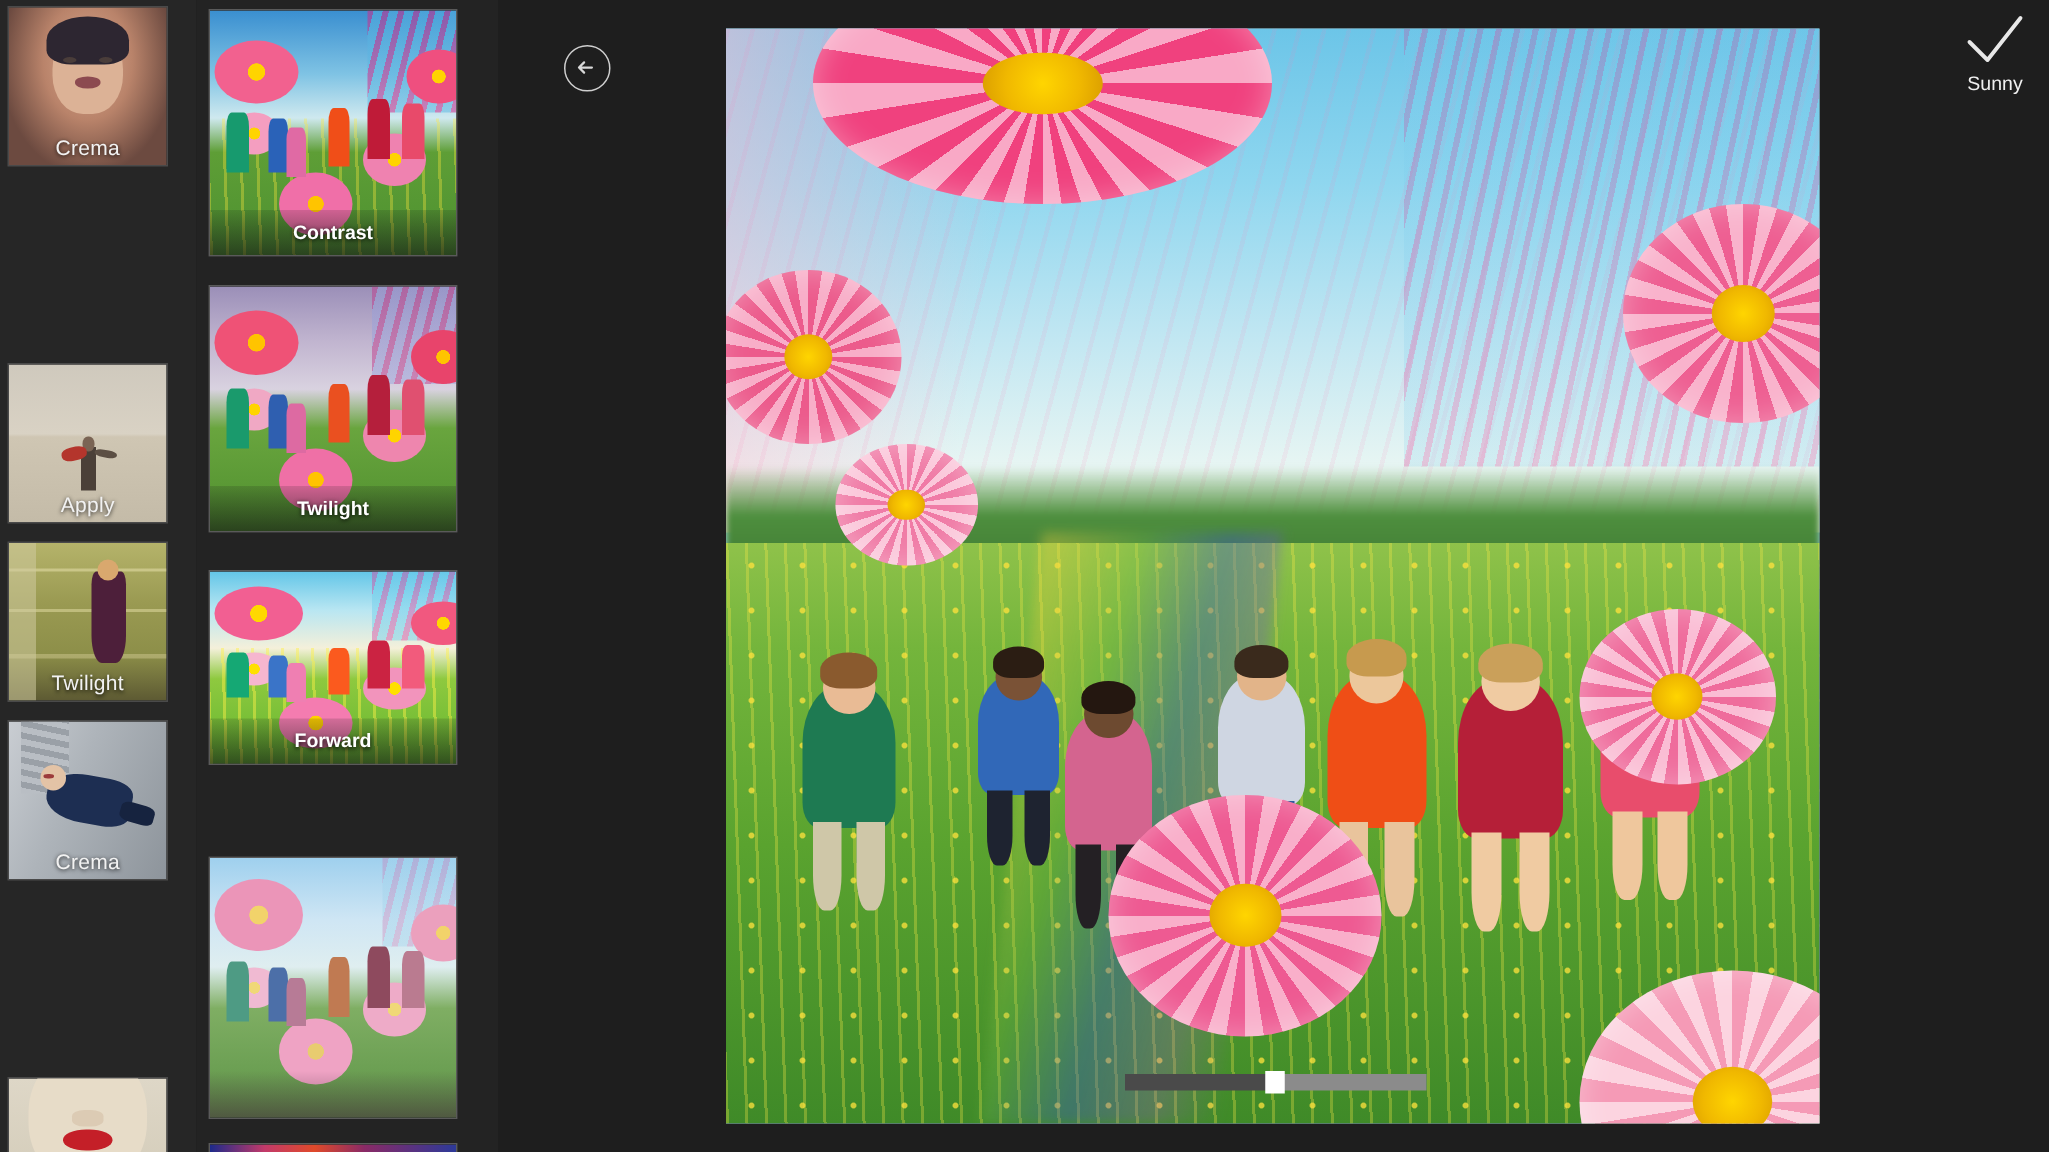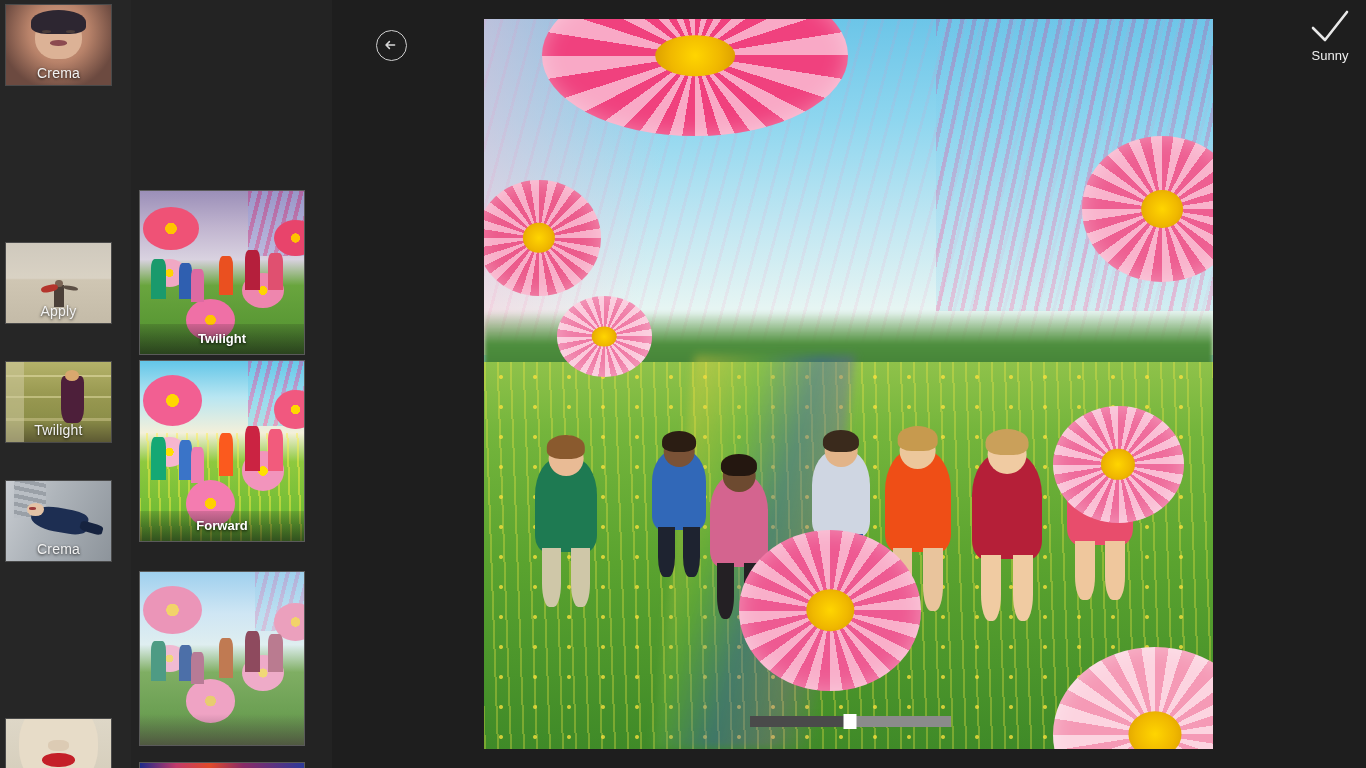--- a/index.html
+++ b/index.html
@@ -10,21 +10,21 @@
     overflow:hidden;
   }
   #app{ position:relative; width:1366px; height:768px; background:#1b1b1b; }
 
   
   #preset-column{
     position:absolute; left:0; top:0; width:131px; height:768px;
     background:#262626; overflow:hidden;
   }
   .preset-card{
-    position:absolute; left:5px; width:107px; height:82px;
+    position:absolute; left:5px; width:107px; height:107px;
     border:1px solid #4a4a4a; overflow:hidden;
   }
   .preset-thumb{ position:absolute; inset:0; }
   .preset-label{
     position:absolute; left:0; right:0; bottom:4px;
     text-align:center; color:#f2f2f2; font-size:14px;
     font-weight:300; letter-spacing:.2px;
     text-shadow:0 1px 3px rgba(0,0,0,.85);
   }
 
@@ -233,40 +233,58 @@
         <div style="position:absolute;left:40%;top:20%;width:20%;height:10%;border-radius:40%;background:#dccbb4;"></div>
 
       </div>
       <span class="preset-label"></span>
     </div>
 
   </div>
 
   <div id="filter-column">
 
+    <div class="filter-card" style="top:6px;height:165px;">
+      <div class="filter-thumb" style="background:linear-gradient(to bottom,#3a8fd0 0%,#7fc3e4 26%,#cfe9ef 44%,#5e9e36 58%,#4d9130 100%);">
+        <div style="position:absolute;right:0;top:0;width:36%;height:42%;background:repeating-linear-gradient(104deg,rgba(205,45,140,.55) 0 4px,rgba(90,180,225,.5) 4px 10px);"></div>
+        <div style="position:absolute;left:0;top:44%;width:100%;height:56%;background:repeating-linear-gradient(88deg,rgba(255,232,60,.35) 0 2px,rgba(0,0,0,0) 2px 11px);"></div>
+        <div style="position:absolute;left:2%;top:12%;width:34%;height:26%;border-radius:50%;background:radial-gradient(circle,#ffd400 0 16%,#f2618f 17% 100%);"></div>
+        <div style="position:absolute;right:-6%;top:16%;width:26%;height:22%;border-radius:50%;background:radial-gradient(circle,#ffd400 0 16%,#ef4f7f 17% 100%);"></div>
+        <div style="position:absolute;left:8%;top:42%;width:20%;height:17%;border-radius:50%;background:radial-gradient(circle,#ffd400 0 18%,#f49ec0 19% 100%);"></div>
+        <div style="position:absolute;left:62%;top:50%;width:26%;height:22%;border-radius:50%;background:radial-gradient(circle,#ffd400 0 16%,#ef82b0 17% 100%);"></div>
+        <div style="position:absolute;left:28%;top:66%;width:30%;height:26%;border-radius:50%;background:radial-gradient(circle,#ffc400 0 16%,#f06fa8 17% 100%);"></div>
+        <div style="position:absolute;left:7%;top:42%;width:9%;height:24%;background:#179a6e;border-radius:24% 24% 0 0;"></div>
+        <div style="position:absolute;left:24%;top:44%;width:8%;height:22%;background:#2a62b8;border-radius:24% 24% 0 0;"></div>
+        <div style="position:absolute;left:31%;top:48%;width:8%;height:20%;background:#e06aa4;border-radius:24% 24% 0 0;"></div>
+        <div style="position:absolute;left:48%;top:40%;width:9%;height:24%;background:#f04e18;border-radius:24% 24% 0 0;"></div>
+        <div style="position:absolute;left:64%;top:36%;width:9%;height:25%;background:#bf1b38;border-radius:24% 24% 0 0;"></div>
+        <div style="position:absolute;left:78%;top:38%;width:9%;height:23%;background:#e84a6a;border-radius:24% 24% 0 0;"></div>
+      </div>
+      <span class="filter-label">Contrast</span>
+    </div>
 
     <div class="filter-card" style="top:190px;height:165px;">
       <div class="filter-thumb" style="background:linear-gradient(to bottom,#9b8fb8 0%,#c0b4cf 22%,#d9d2e0 42%,#69a53e 58%,#4f8f2e 100%);">
         <div style="position:absolute;right:0;top:0;width:34%;height:40%;background:repeating-linear-gradient(104deg,rgba(190,60,140,.5) 0 4px,rgba(150,160,220,.45) 4px 10px);"></div>
         <div style="position:absolute;left:2%;top:10%;width:34%;height:26%;border-radius:50%;background:radial-gradient(circle,#ffc400 0 16%,#ef5276 17% 100%);"></div>
         <div style="position:absolute;right:-8%;top:18%;width:26%;height:22%;border-radius:50%;background:radial-gradient(circle,#ffc400 0 16%,#e8446b 17% 100%);"></div>
         <div style="position:absolute;left:8%;top:42%;width:20%;height:17%;border-radius:50%;background:radial-gradient(circle,#ffd400 0 18%,#f0a8c4 19% 100%);"></div>
         <div style="position:absolute;left:62%;top:50%;width:26%;height:22%;border-radius:50%;background:radial-gradient(circle,#ffd400 0 16%,#ee86ae 17% 100%);"></div>
         <div style="position:absolute;left:28%;top:66%;width:30%;height:26%;border-radius:50%;background:radial-gradient(circle,#ffc400 0 16%,#ef70a6 17% 100%);"></div>
         <div style="position:absolute;left:7%;top:42%;width:9%;height:24%;background:#1a9a6c;border-radius:24% 24% 0 0;"></div>
         <div style="position:absolute;left:24%;top:44%;width:8%;height:22%;background:#2f5fb0;border-radius:24% 24% 0 0;"></div>
         <div style="position:absolute;left:31%;top:48%;width:8%;height:20%;background:#dd6aa2;border-radius:24% 24% 0 0;"></div>
         <div style="position:absolute;left:48%;top:40%;width:9%;height:24%;background:#ea5020;border-radius:24% 24% 0 0;"></div>
         <div style="position:absolute;left:64%;top:36%;width:9%;height:25%;background:#b51f3c;border-radius:24% 24% 0 0;"></div>
         <div style="position:absolute;left:78%;top:38%;width:9%;height:23%;background:#e05070;border-radius:24% 24% 0 0;"></div>
       </div>
       <span class="filter-label">Twilight</span>
     </div>
 
-    <div class="filter-card" style="top:360px;height:182px;">
+    <div class="filter-card" style="top:380px;height:130px;">
       <div class="filter-thumb" style="background:linear-gradient(to bottom,#63c6e8 0%,#b8e6f2 20%,#f4f0da 40%,#8ec93f 56%,#63b52f 100%);">
         <div style="position:absolute;right:0;top:0;width:34%;height:36%;background:repeating-linear-gradient(104deg,rgba(215,70,160,.45) 0 4px,rgba(110,205,235,.45) 4px 10px);"></div>
         <div style="position:absolute;left:0;top:40%;width:100%;height:60%;background:repeating-linear-gradient(88deg,rgba(255,240,70,.45) 0 2px,rgba(0,0,0,0) 2px 10px);"></div>
         <div style="position:absolute;left:2%;top:8%;width:36%;height:28%;border-radius:50%;background:radial-gradient(circle,#ffd800 0 16%,#f25f92 17% 100%);"></div>
         <div style="position:absolute;right:-8%;top:16%;width:26%;height:22%;border-radius:50%;background:radial-gradient(circle,#ffd800 0 16%,#f1587f 17% 100%);"></div>
         <div style="position:absolute;left:8%;top:42%;width:20%;height:17%;border-radius:50%;background:radial-gradient(circle,#ffe000 0 18%,#f6b6cf 19% 100%);"></div>
         <div style="position:absolute;left:62%;top:50%;width:26%;height:22%;border-radius:50%;background:radial-gradient(circle,#ffe000 0 16%,#f294bc 17% 100%);"></div>
         <div style="position:absolute;left:28%;top:66%;width:30%;height:26%;border-radius:50%;background:radial-gradient(circle,#ffd000 0 16%,#f47cb0 17% 100%);"></div>
         <div style="position:absolute;left:7%;top:42%;width:9%;height:24%;background:#15a874;border-radius:24% 24% 0 0;"></div>
         <div style="position:absolute;left:24%;top:44%;width:8%;height:22%;background:#3a74c8;border-radius:24% 24% 0 0;"></div>

